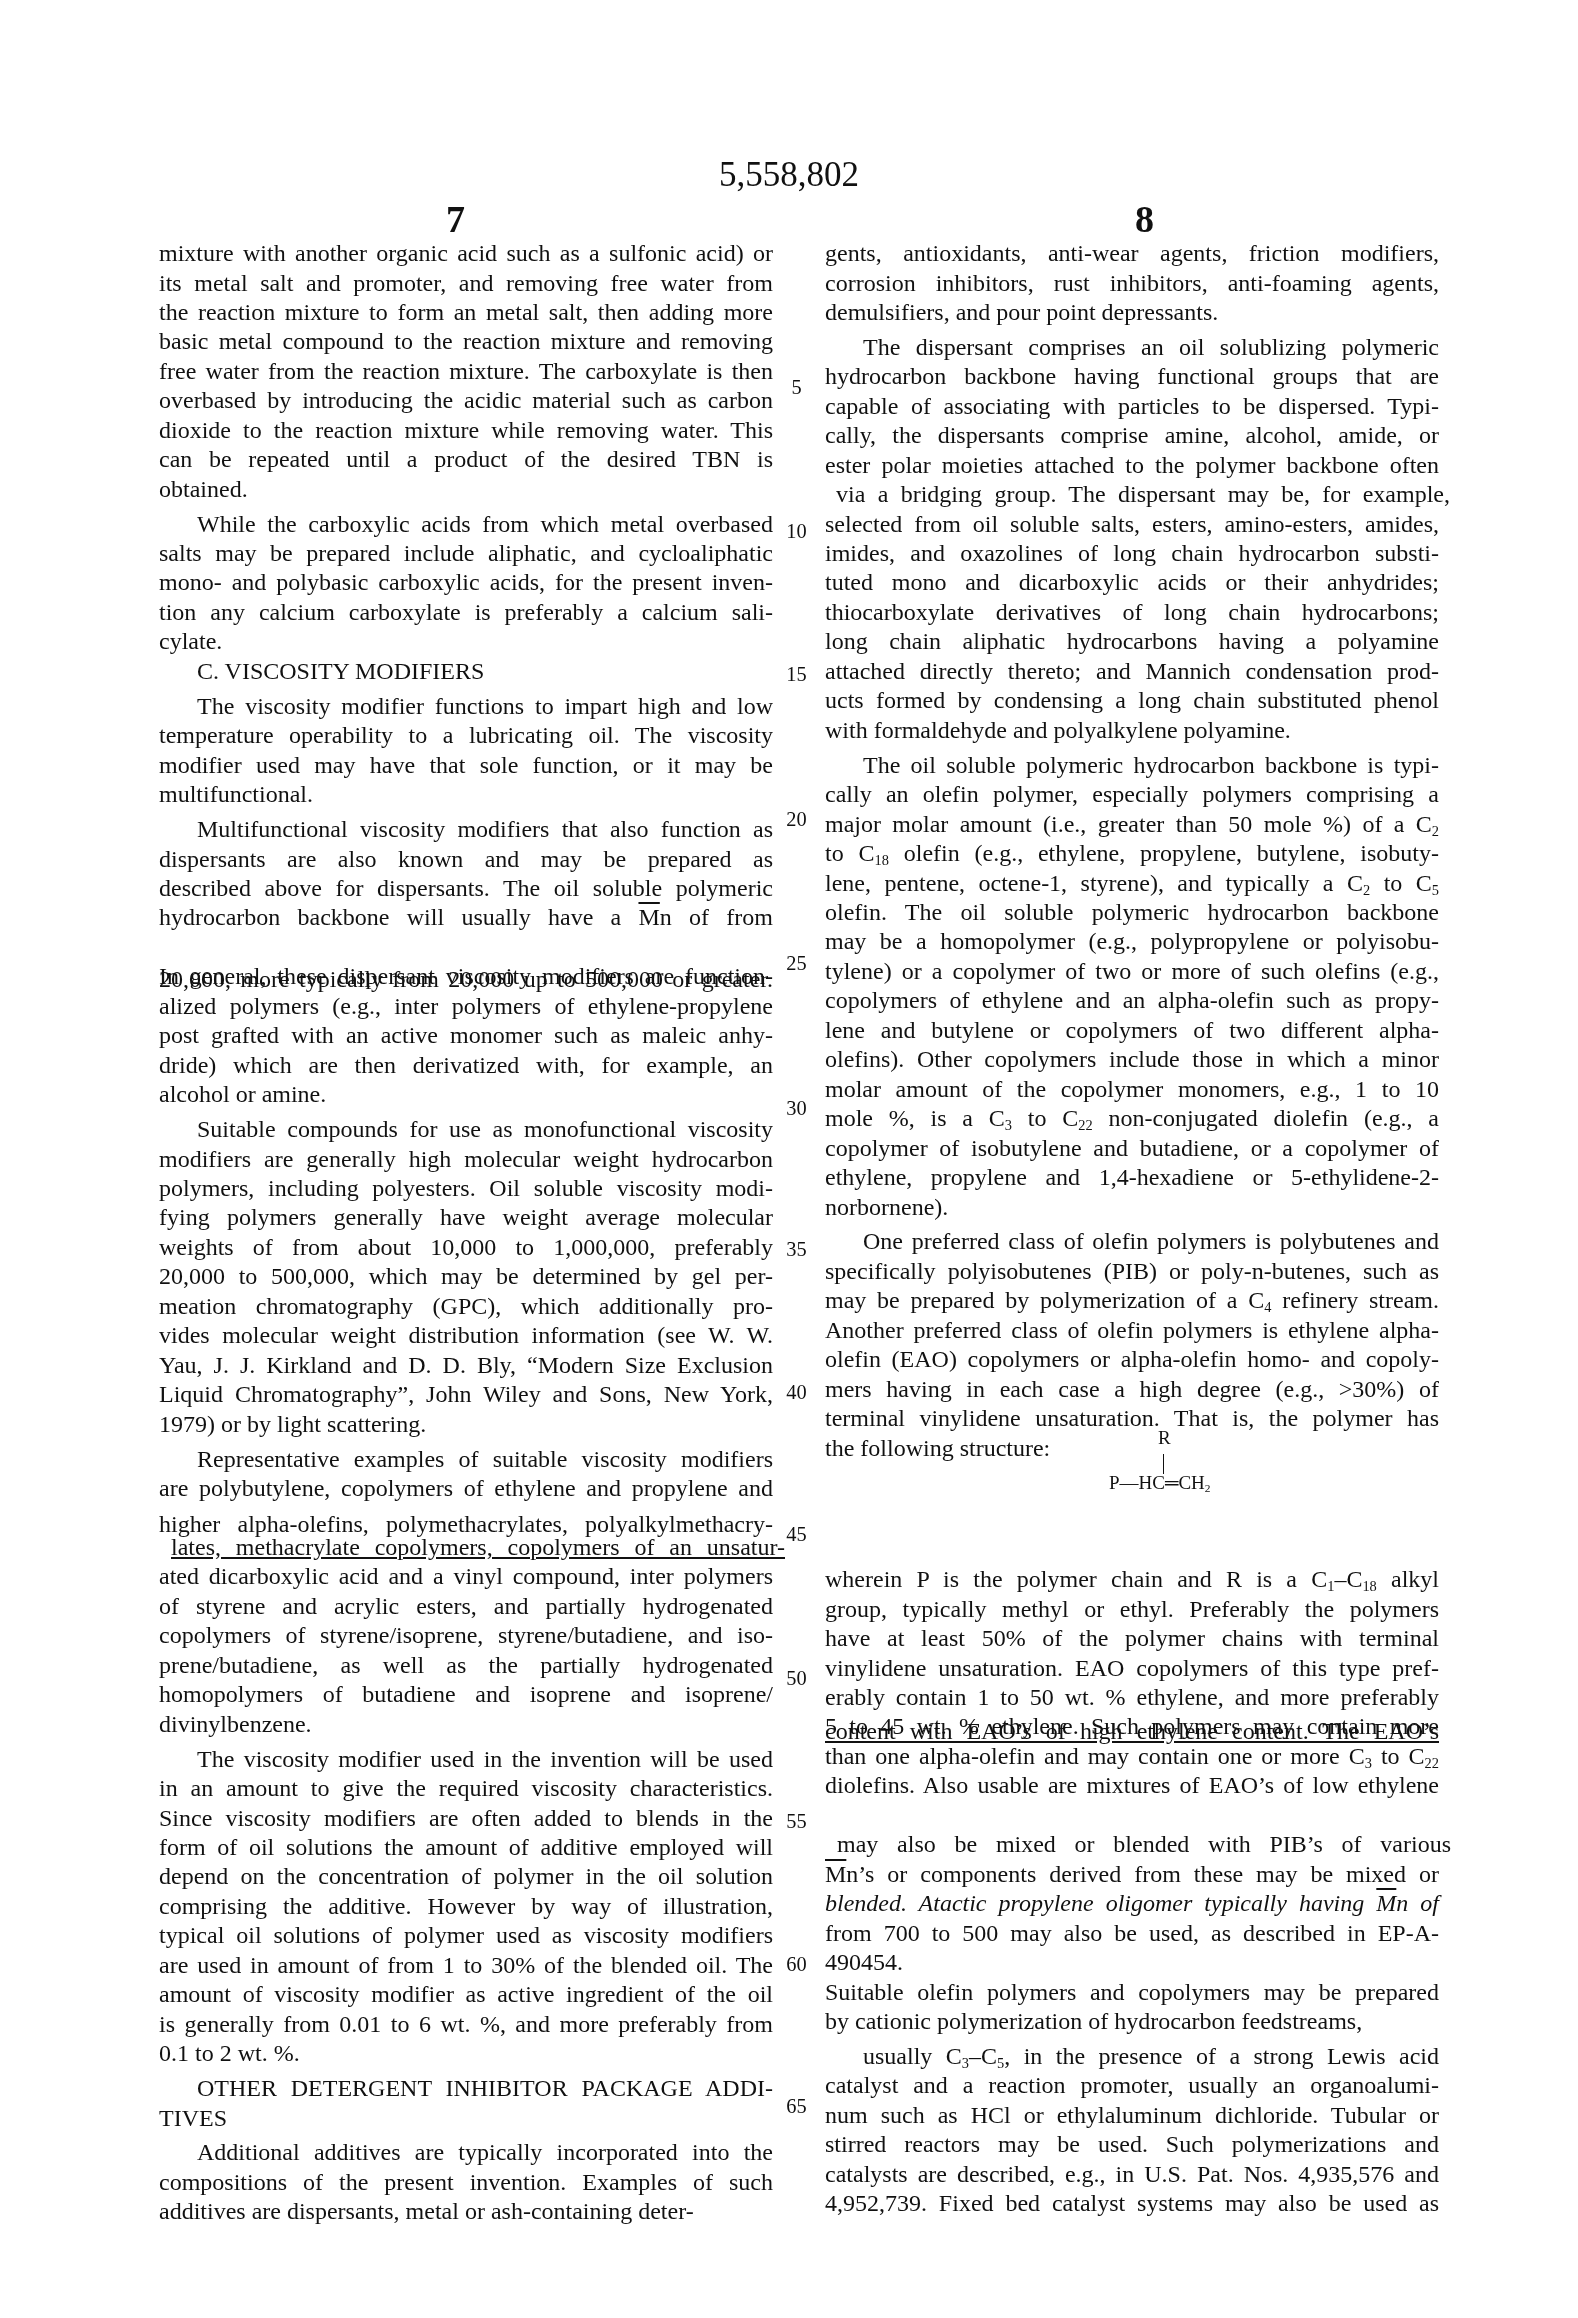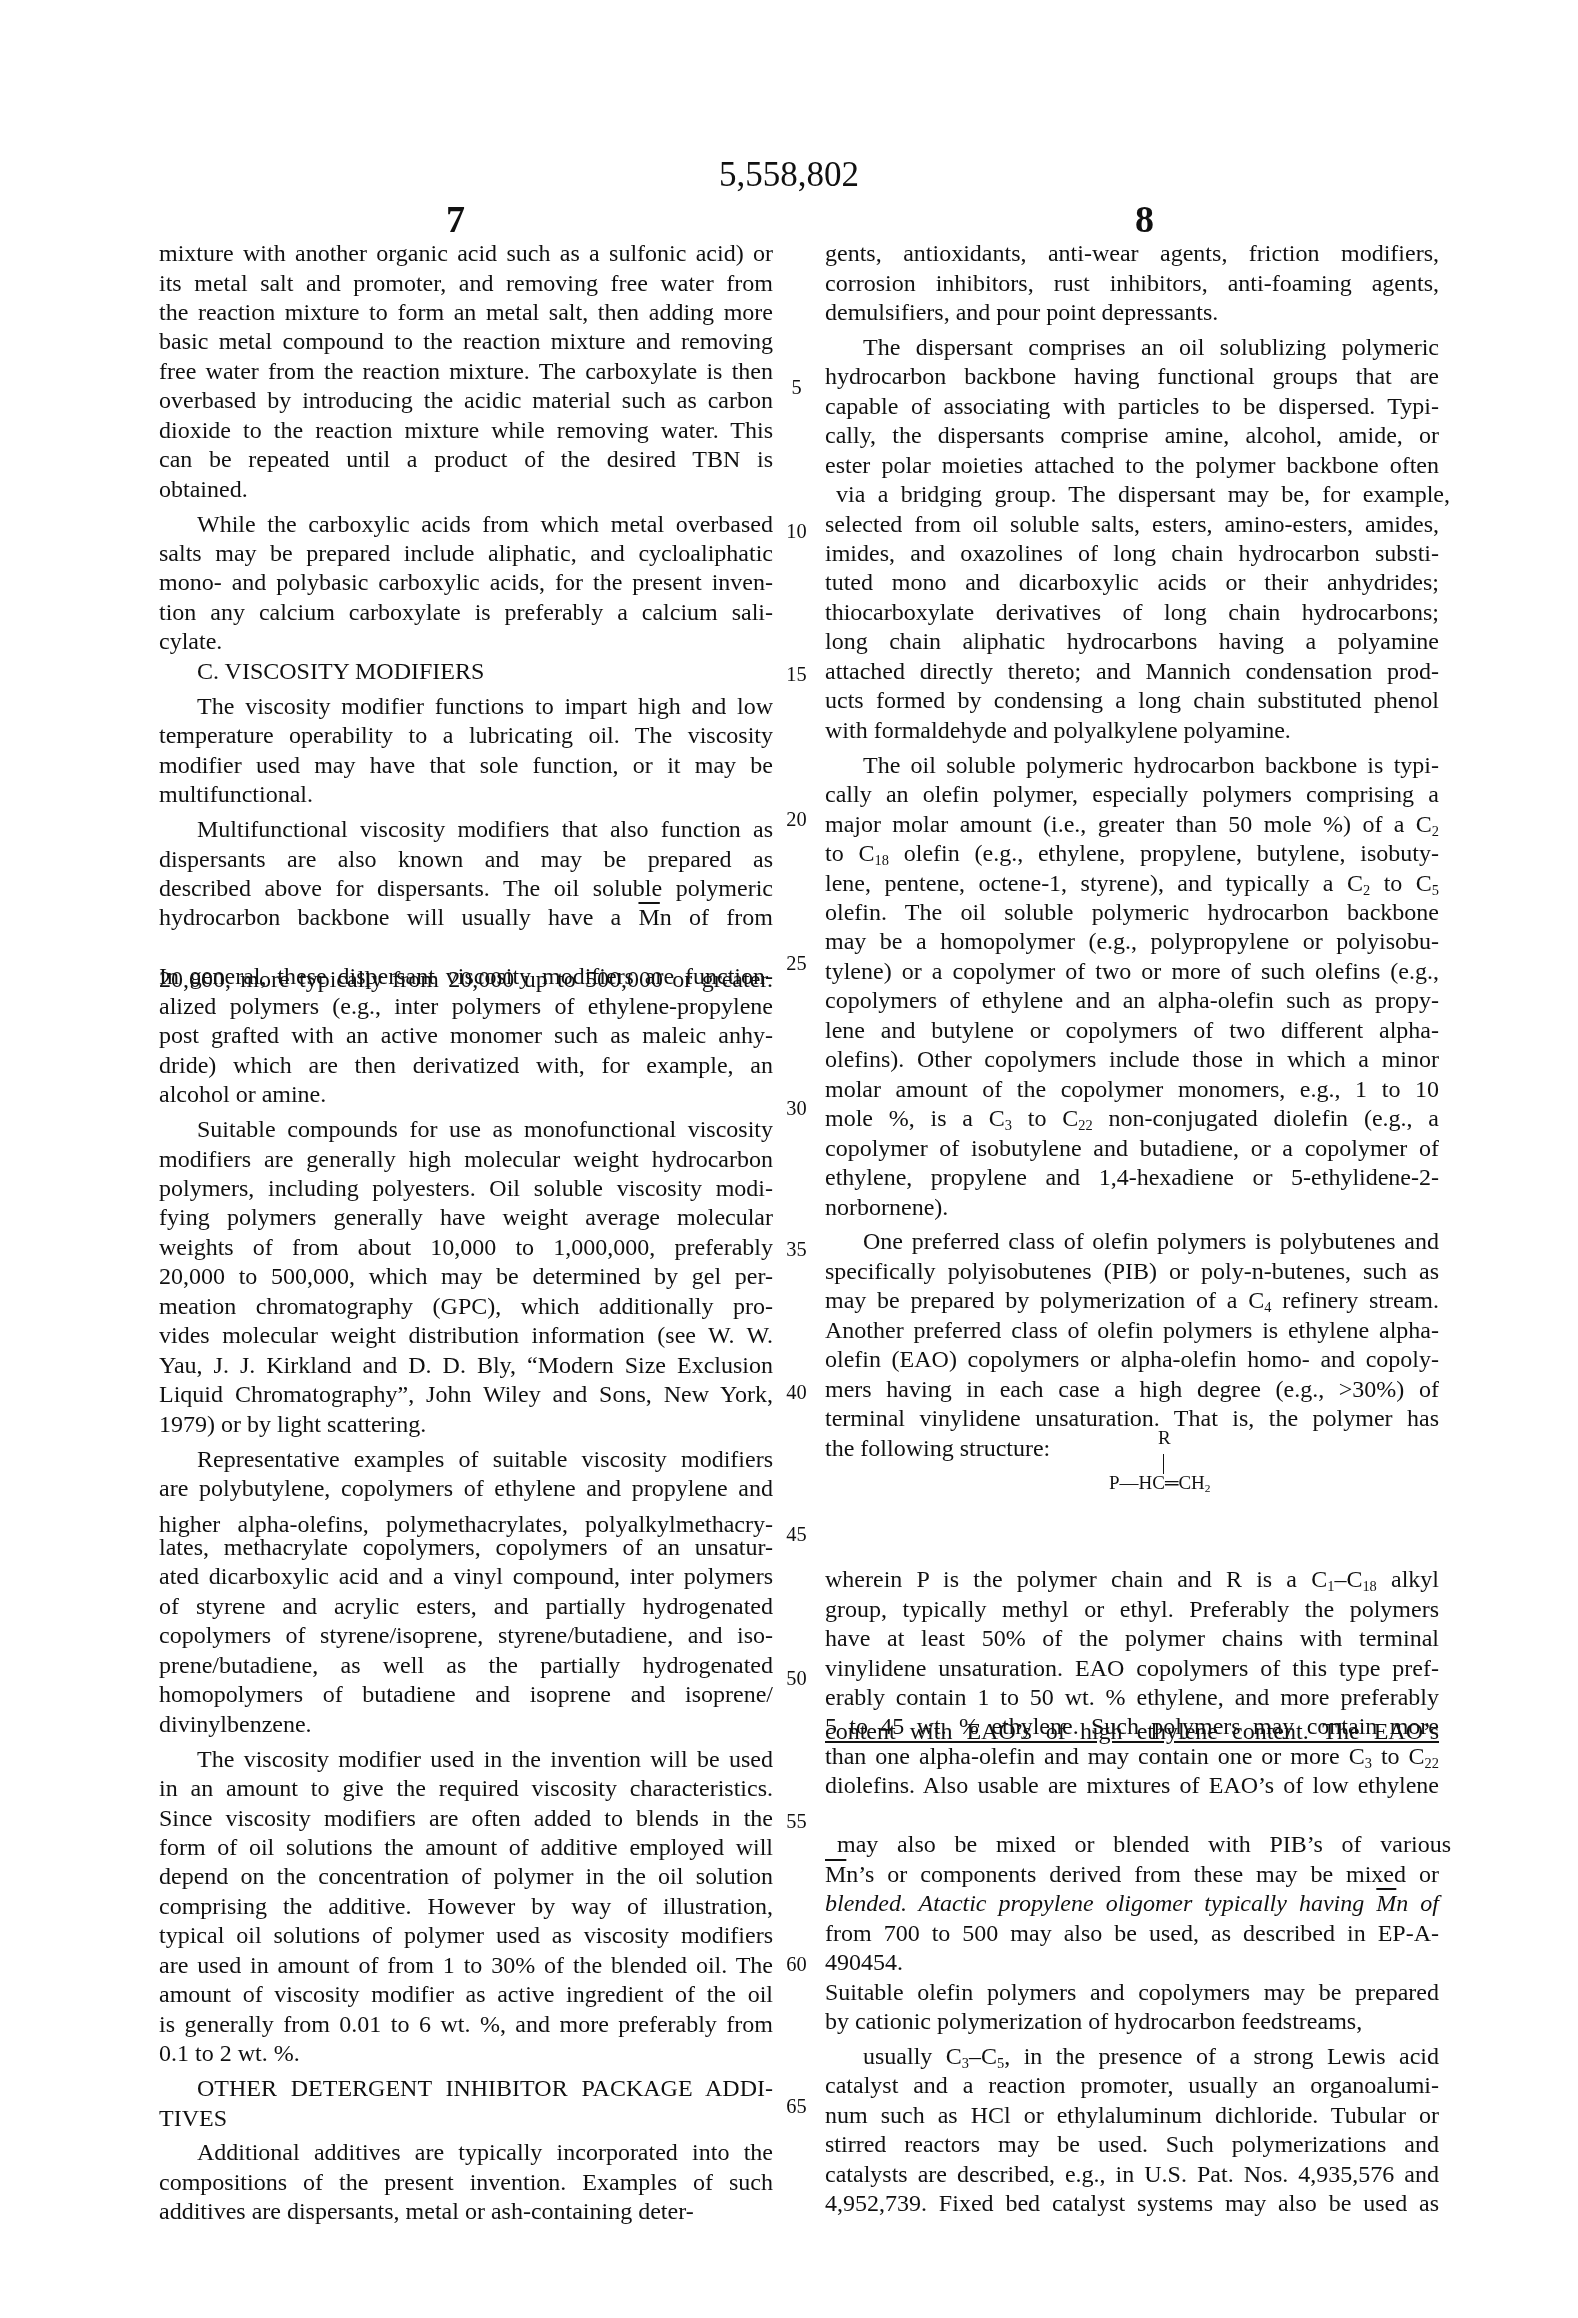--- a/index.html
+++ b/index.html
@@ -66,21 +66,21 @@
     <div class="line" style="position: absolute; left: 0px; width: 614px; box-sizing: border-box; top: 994px;">weights of from about 10,000 to 1,000,000, preferably</div>
     <div class="line" style="position: absolute; left: 0px; width: 614px; box-sizing: border-box; top: 1023px;">20,000 to 500,000, which may be determined by gel per-</div>
     <div class="line" style="position: absolute; left: 0px; width: 614px; box-sizing: border-box; top: 1053px;">meation chromatography (GPC), which additionally pro-</div>
     <div class="line" style="position: absolute; left: 0px; width: 614px; box-sizing: border-box; top: 1082px;">vides molecular weight distribution information (see W. W.</div>
     <div class="line" style="position: absolute; left: 0px; width: 614px; box-sizing: border-box; top: 1112px;">Yau, J. J. Kirkland and D. D. Bly, “Modern Size Exclusion</div>
     <div class="line" style="position: absolute; left: 0px; width: 614px; box-sizing: border-box; top: 1141px;">Liquid Chromatography”, John Wiley and Sons, New York,</div>
     <div class="line last" style="position: absolute; left: 0px; width: 614px; box-sizing: border-box; top: 1171px;">1979) or by light scattering.</div>
     <div class="line ind" style="position: absolute; left: 0px; width: 614px; box-sizing: border-box; top: 1206px;">Representative examples of suitable viscosity modifiers</div>
     <div class="line" style="position: absolute; left: 0px; width: 614px; box-sizing: border-box; top: 1235px;">are polybutylene, copolymers of ethylene and propylene and</div>
     <div class="line" style="position: absolute; left: 0px; width: 614px; box-sizing: border-box; top: 1264px; margin-top: 7px;">higher alpha-olefins, polymethacrylates, polyalkylmethacry-</div>
-    <div class="line" style="position: absolute; left: 0px; width: 614px; box-sizing: border-box; top: 1294px;">lates, methacrylate copolymers, copolymers of an unsatur-</div>
+    <div class="line" style="position: absolute; left: 12px; width: 614px; box-sizing: border-box; top: 1294px; text-decoration: underline;">lates, methacrylate copolymers, copolymers of an unsatur-</div>
     <div class="line" style="position: absolute; left: 0px; width: 614px; box-sizing: border-box; top: 1323px;">ated dicarboxylic acid and a vinyl compound, inter polymers</div>
     <div class="line" style="position: absolute; left: 0px; width: 614px; box-sizing: border-box; top: 1353px;">of styrene and acrylic esters, and partially hydrogenated</div>
     <div class="line" style="position: absolute; left: 0px; width: 614px; box-sizing: border-box; top: 1382px;">copolymers of styrene/isoprene, styrene/butadiene, and iso-</div>
     <div class="line" style="position: absolute; left: 0px; width: 614px; box-sizing: border-box; top: 1412px;">prene/butadiene, as well as the partially hydrogenated</div>
     <div class="line" style="position: absolute; left: 0px; width: 614px; box-sizing: border-box; top: 1441px;">homopolymers of butadiene and isoprene and isoprene/</div>
     <div class="line last" style="position: absolute; left: 0px; width: 614px; box-sizing: border-box; top: 1471px;">divinylbenzene.</div>
     <div class="line ind" style="position: absolute; left: 0px; width: 614px; box-sizing: border-box; top: 1506px;">The viscosity modifier used in the invention will be used</div>
     <div class="line" style="position: absolute; left: 0px; width: 614px; box-sizing: border-box; top: 1535px;">in an amount to give the required viscosity characteristics.</div>
     <div class="line" style="position: absolute; left: 0px; width: 614px; box-sizing: border-box; top: 1565px;">Since viscosity modifiers are often added to blends in the</div>
     <div class="line" style="position: absolute; left: 0px; width: 614px; box-sizing: border-box; top: 1594px;">form of oil solutions the amount of additive employed will</div>

